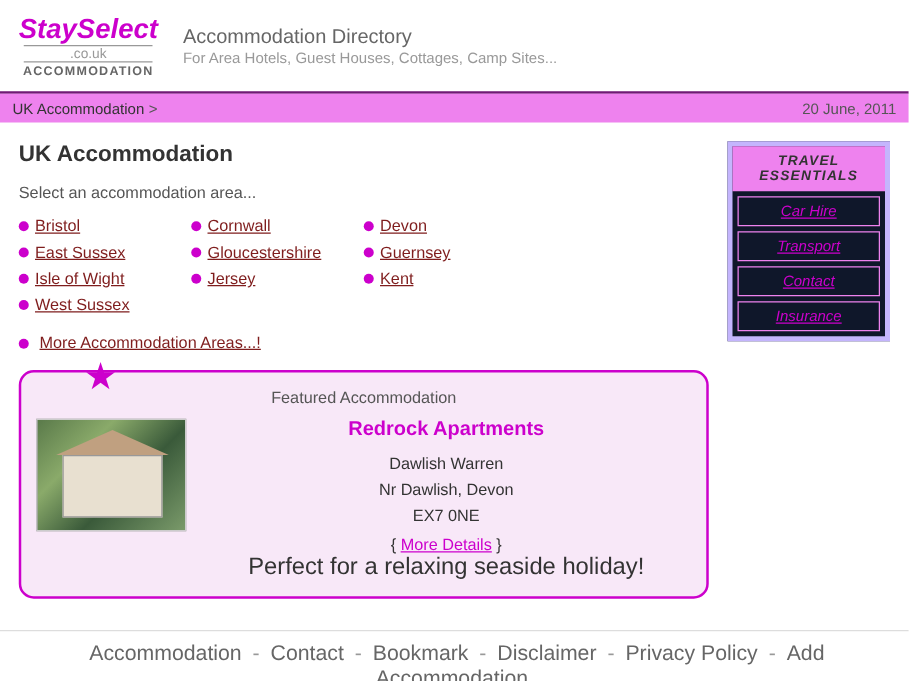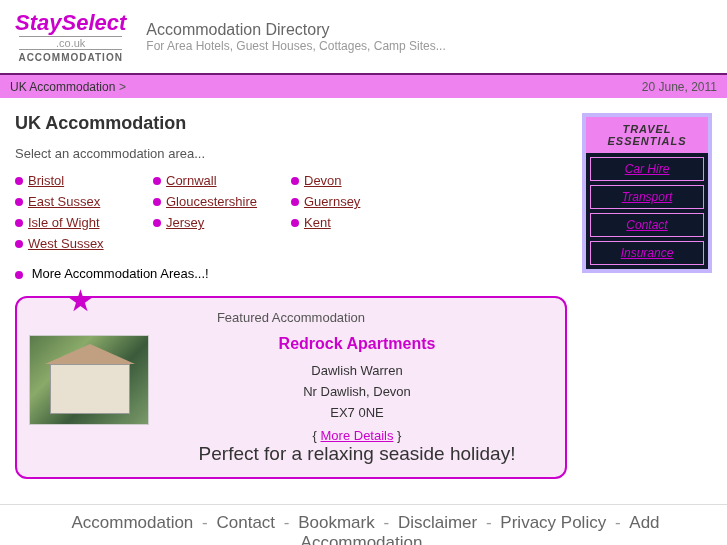--- a/index.html
+++ b/index.html
@@ -29,21 +29,21 @@
     .page-title { font-size: 18px; font-weight: bold; color: #333; margin-bottom: 12px; }
     .select-text { font-size: 13px; color: #555; margin-bottom: 12px; }
 
     
     .areas-grid { display: grid; grid-template-columns: repeat(4, 1fr); gap: 4px 0; margin-bottom: 15px; }
     .area-col { display: flex; flex-direction: column; gap: 6px; }
     .area-link { display: flex; align-items: center; gap: 5px; font-size: 13px; color: #7f1d1d; text-decoration: underline; cursor: pointer; }
     .area-dot { width: 8px; height: 8px; background: #cc00cc; border-radius: 50%; flex-shrink: 0; }
 
     .more-areas { margin: 10px 0 15px 0; }
-    .more-areas a { color: #000000; font-size: 13px; cursor: pointer; }
+    .more-areas a { color: #7f1d1d; font-size: 13px; text-decoration: underline; cursor: pointer; }
     .more-areas-dot { width: 8px; height: 8px; background: #cc00cc; border-radius: 50%; display: inline-block; margin-right: 5px; vertical-align: middle; }
 
     
     .featured-box { border: 2px solid #cc00cc; border-radius: 12px; padding: 12px; background: #f8e8f8; position: relative; margin-top: 10px; }
     .featured-title { text-align: center; font-size: 13px; color: #555; margin-bottom: 10px; font-weight: normal; }
     .featured-star { position: absolute; top: -15px; left: 50px; color: #cc00cc; font-size: 30px; }
     .featured-content { display: flex; gap: 12px; align-items: flex-start; }
     .featured-img { width: 120px; height: 90px; background: #888; flex-shrink: 0; border: 1px solid #ccc; overflow: hidden; }
     .featured-img-inner { width: 100%; height: 100%; background: linear-gradient(135deg, #5a7a4a 0%, #8aaa6a 30%, #3a5a3a 60%, #7a9a6a 100%); position: relative; }
     .house-shape { position: absolute; bottom: 10px; left: 20px; width: 80px; height: 50px; background: #e8e0d0; border: 1px solid #999; }

